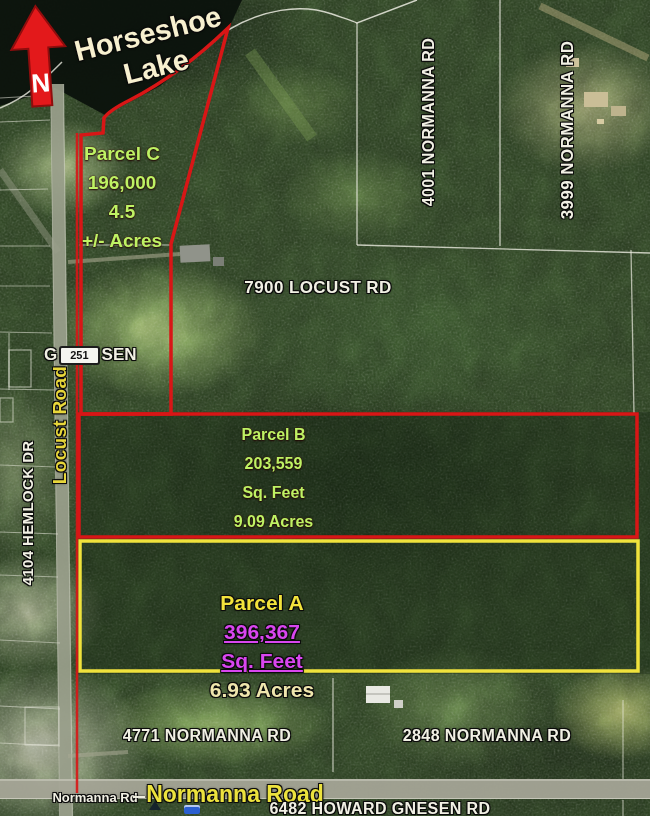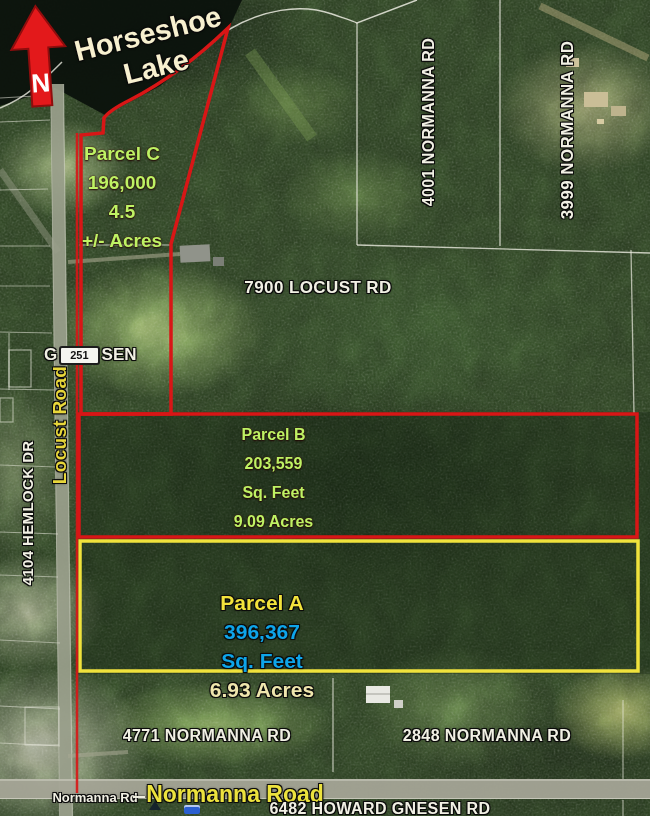--- a/index.html
+++ b/index.html
@@ -36,21 +36,21 @@
   .white{color:#f1f0e4;}
   .outline{text-shadow:-1px -1px 0 #0b0b0b,1px -1px 0 #0b0b0b,-1px 1px 0 #0b0b0b,
            1px 1px 0 #0b0b0b,0 0 3px rgba(0,0,0,.95);}
   .addr{font-size:16px;letter-spacing:.4px;}
   .vwrap,.hwrap{position:absolute;width:0;height:0;}
   .vwrap>span{position:absolute;display:block;transform:translate(-50%,-50%) rotate(-90deg);white-space:nowrap;}
   .hwrap>span{position:absolute;display:block;transform:translate(-50%,-50%);white-space:nowrap;}
   .parcel-block{position:absolute;text-align:center;font-weight:bold;}
   .redtext{color:#bef264;text-shadow:0 1px 2px rgba(25,0,0,.9),0 0 2px rgba(70,0,0,.9);}
   .yellowtext{color:#f2e33c;}
-  .creamtext{color:#0ea5e9;}
+  .creamtext{color:#d946ef;text-decoration:underline;}
   .paleyellow{color:#efe6ad;}
   .yellowroad{color:#e8d73a;font-size:19px;letter-spacing:.3px;}
   .lake-lbl{font-size:29px;line-height:34px;color:#f7f0cf;text-align:center;}
   .gnesen-row{display:flex;align-items:center;gap:2px;font-size:17px;}
   .badge{display:inline-block;background:#f5f5f0;border:2px solid #1d1d1d;border-radius:3px;
          color:#111;font-size:11px;font-weight:bold;line-height:1;padding:2px 9px;text-shadow:none;}
   .dash{position:absolute;width:12px;height:2px;background:#ededе2;background:#ededdf;box-shadow:0 0 2px #000;}
   .tri{position:absolute;width:0;height:0;border-left:6px solid transparent;border-right:6px solid transparent;border-bottom:9px solid #15232b;}
   .bluemark{position:absolute;width:16px;height:9px;background:#2b5fd0;border-radius:2px;box-shadow:inset 0 2px 0 rgba(255,255,255,.65);}
   .compass{position:absolute;left:6px;top:2px;transform:rotate(-4deg);}

